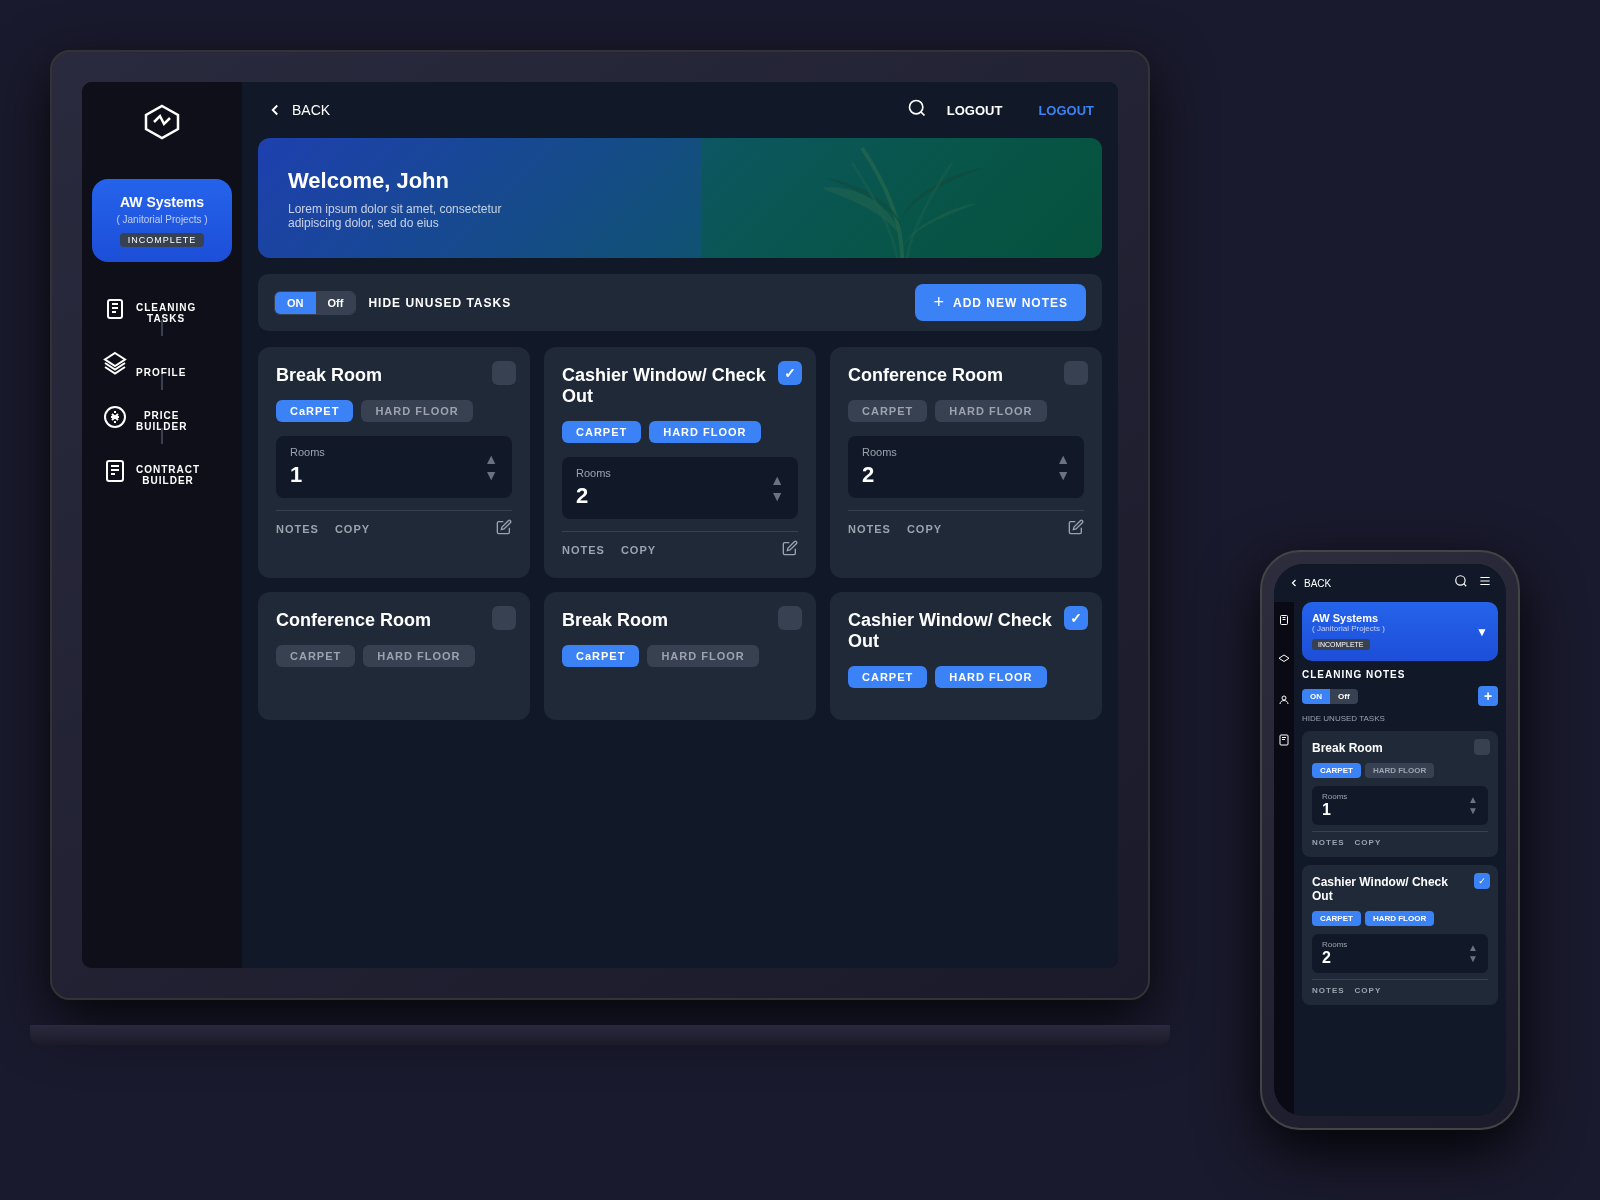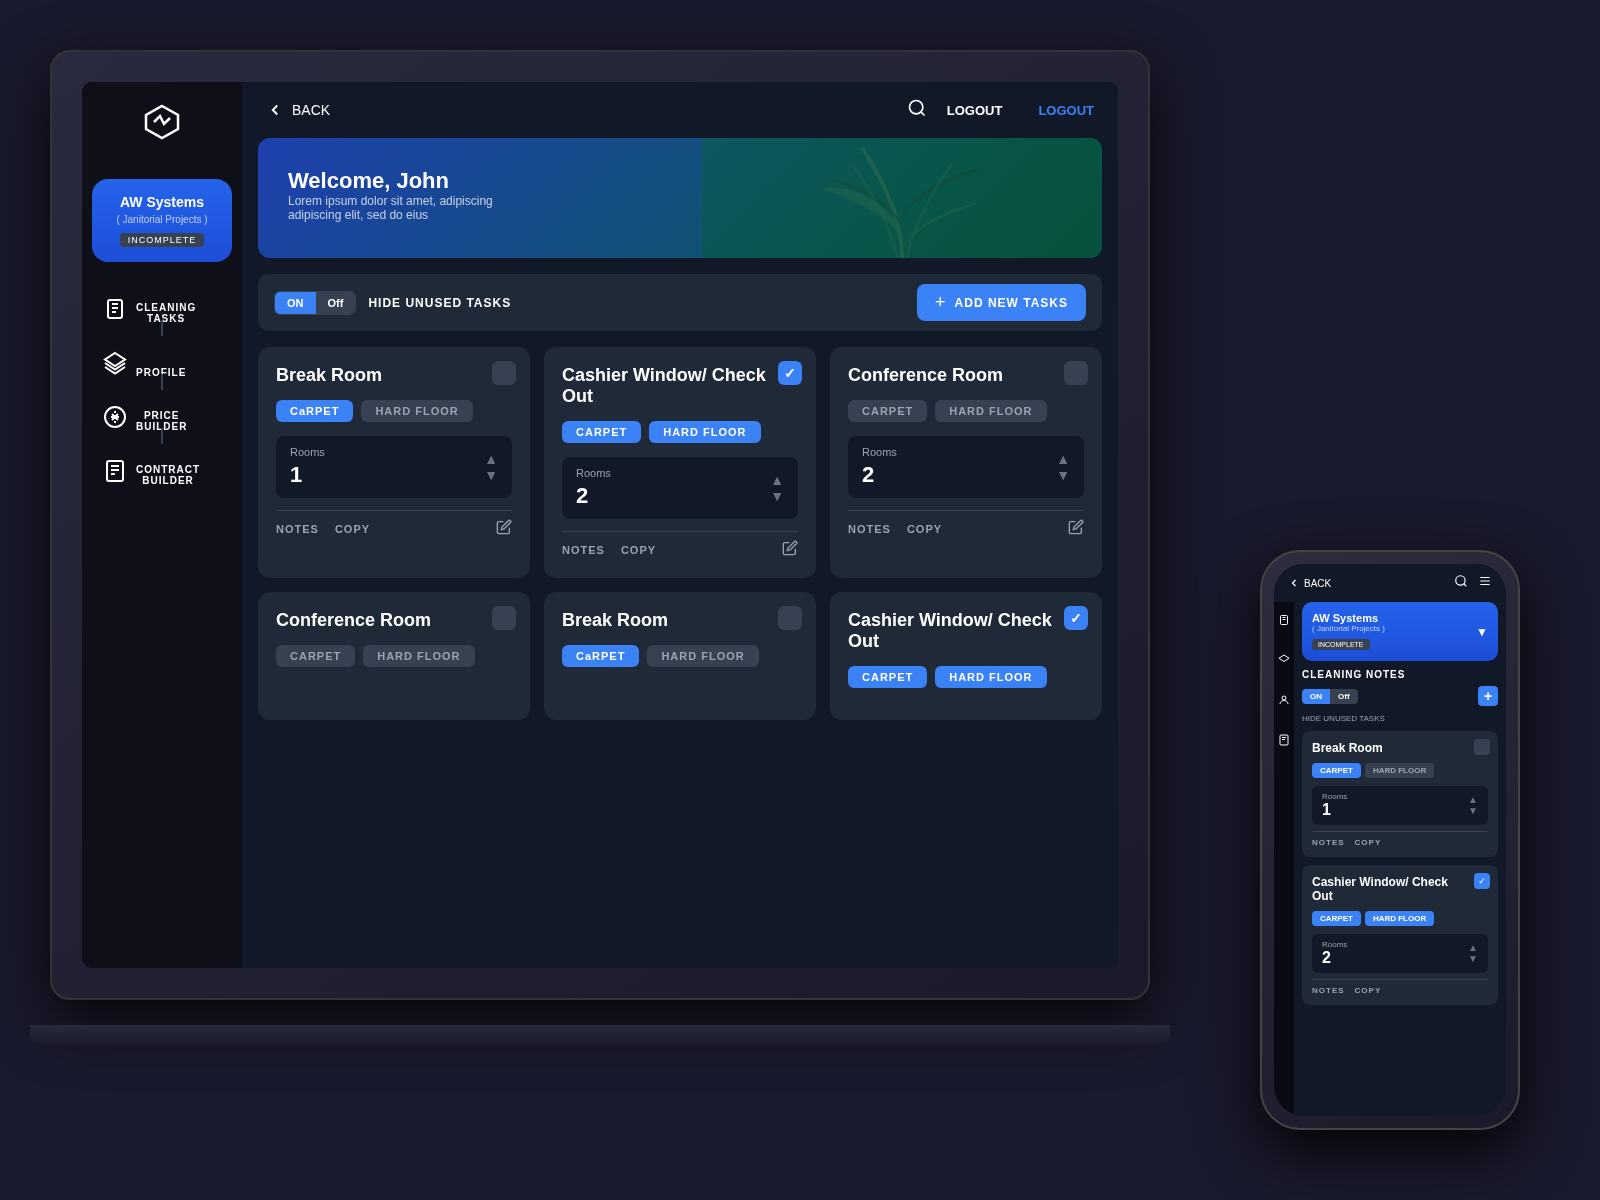--- a/index.html
+++ b/index.html
@@ -240,21 +240,21 @@
       align-items: flex-start;
       justify-content: space-between;
       overflow: hidden;
       position: relative;
     }
 
     .welcome-text h2 {
       color: white;
       font-size: 22px;
       font-weight: 700;
-      margin-bottom: 0;
+      margin-bottom: 8px;
     }
 
     .welcome-text p {
       color: rgba(255,255,255,0.75);
       font-size: 12px;
       max-width: 250px;
     }
 
     .banner-plant {
       position: absolute;
@@ -885,21 +885,21 @@
                   </svg>
               </div>
               <span class="header-profile">LOGOUT</span>
               <span class="header-logout">LOGOUT</span>
             </div>
           </div>
 
           <div class="welcome-banner">
             <div class="welcome-text">
               <h2>Welcome, John</h2>
-              <p>Lorem ipsum dolor sit amet, adipiscing adipiscing elit, sed do eius</p>
+              <p>Lorem ipsum dolor sit amet, consectetur adipiscing dolor, sed do eius</p>
             </div>
             <div class="banner-plant">
               <svg class="plant-svg" viewBox="0 0 200 120" fill="none">
                 <path d="M100 120 C100 80 80 40 60 10" stroke="#2d6a4f" stroke-width="4" fill="none"></path>
                 <path d="M100 100 C80 70 40 60 20 50 C50 45 90 65 100 100" fill="#2d6a4f" opacity="0.7"></path>
                 <path d="M100 80 C120 50 160 40 180 30 C150 35 110 55 100 80" fill="#1b4332" opacity="0.7"></path>
                 <path d="M100 110 C115 85 155 75 175 65 C145 70 108 90 100 110" fill="#2d6a4f" opacity="0.6"></path>
                 <path d="M100 90 C85 60 45 50 25 40 C55 45 95 65 100 90" fill="#1b4332" opacity="0.6"></path>
                 <path d="M95 120 C90 90 70 55 50 25" stroke="#2d6a4f" stroke-width="3" fill="none" opacity="0.5"></path>
                 <path d="M105 120 C110 90 130 55 150 25" stroke="#2d6a4f" stroke-width="3" fill="none" opacity="0.5"></path>
@@ -910,21 +910,21 @@
           <div class="controls-bar">
             <div class="toggle-group">
               <div class="toggle-switch">
                 <span class="toggle-on">ON</span>
                 <span class="toggle-off">Off</span>
               </div>
               <span class="hide-label">HIDE UNUSED TASKS</span>
             </div>
             <button class="add-area-btn">
               <span style="font-size:18px; font-weight:300;">+</span>
-              <span>ADD NEW TASKS</span>
+              <span>ADD NEW NOTES</span>
             </button>
           </div>
 
           <div class="cards-grid">
 
             <div class="area-card">
               <div class="card-checkbox"></div>
               <div class="card-title">Break Room</div>
               <div class="card-buttons">
                 <button class="btn-carpet-active">CaRPET</button>

